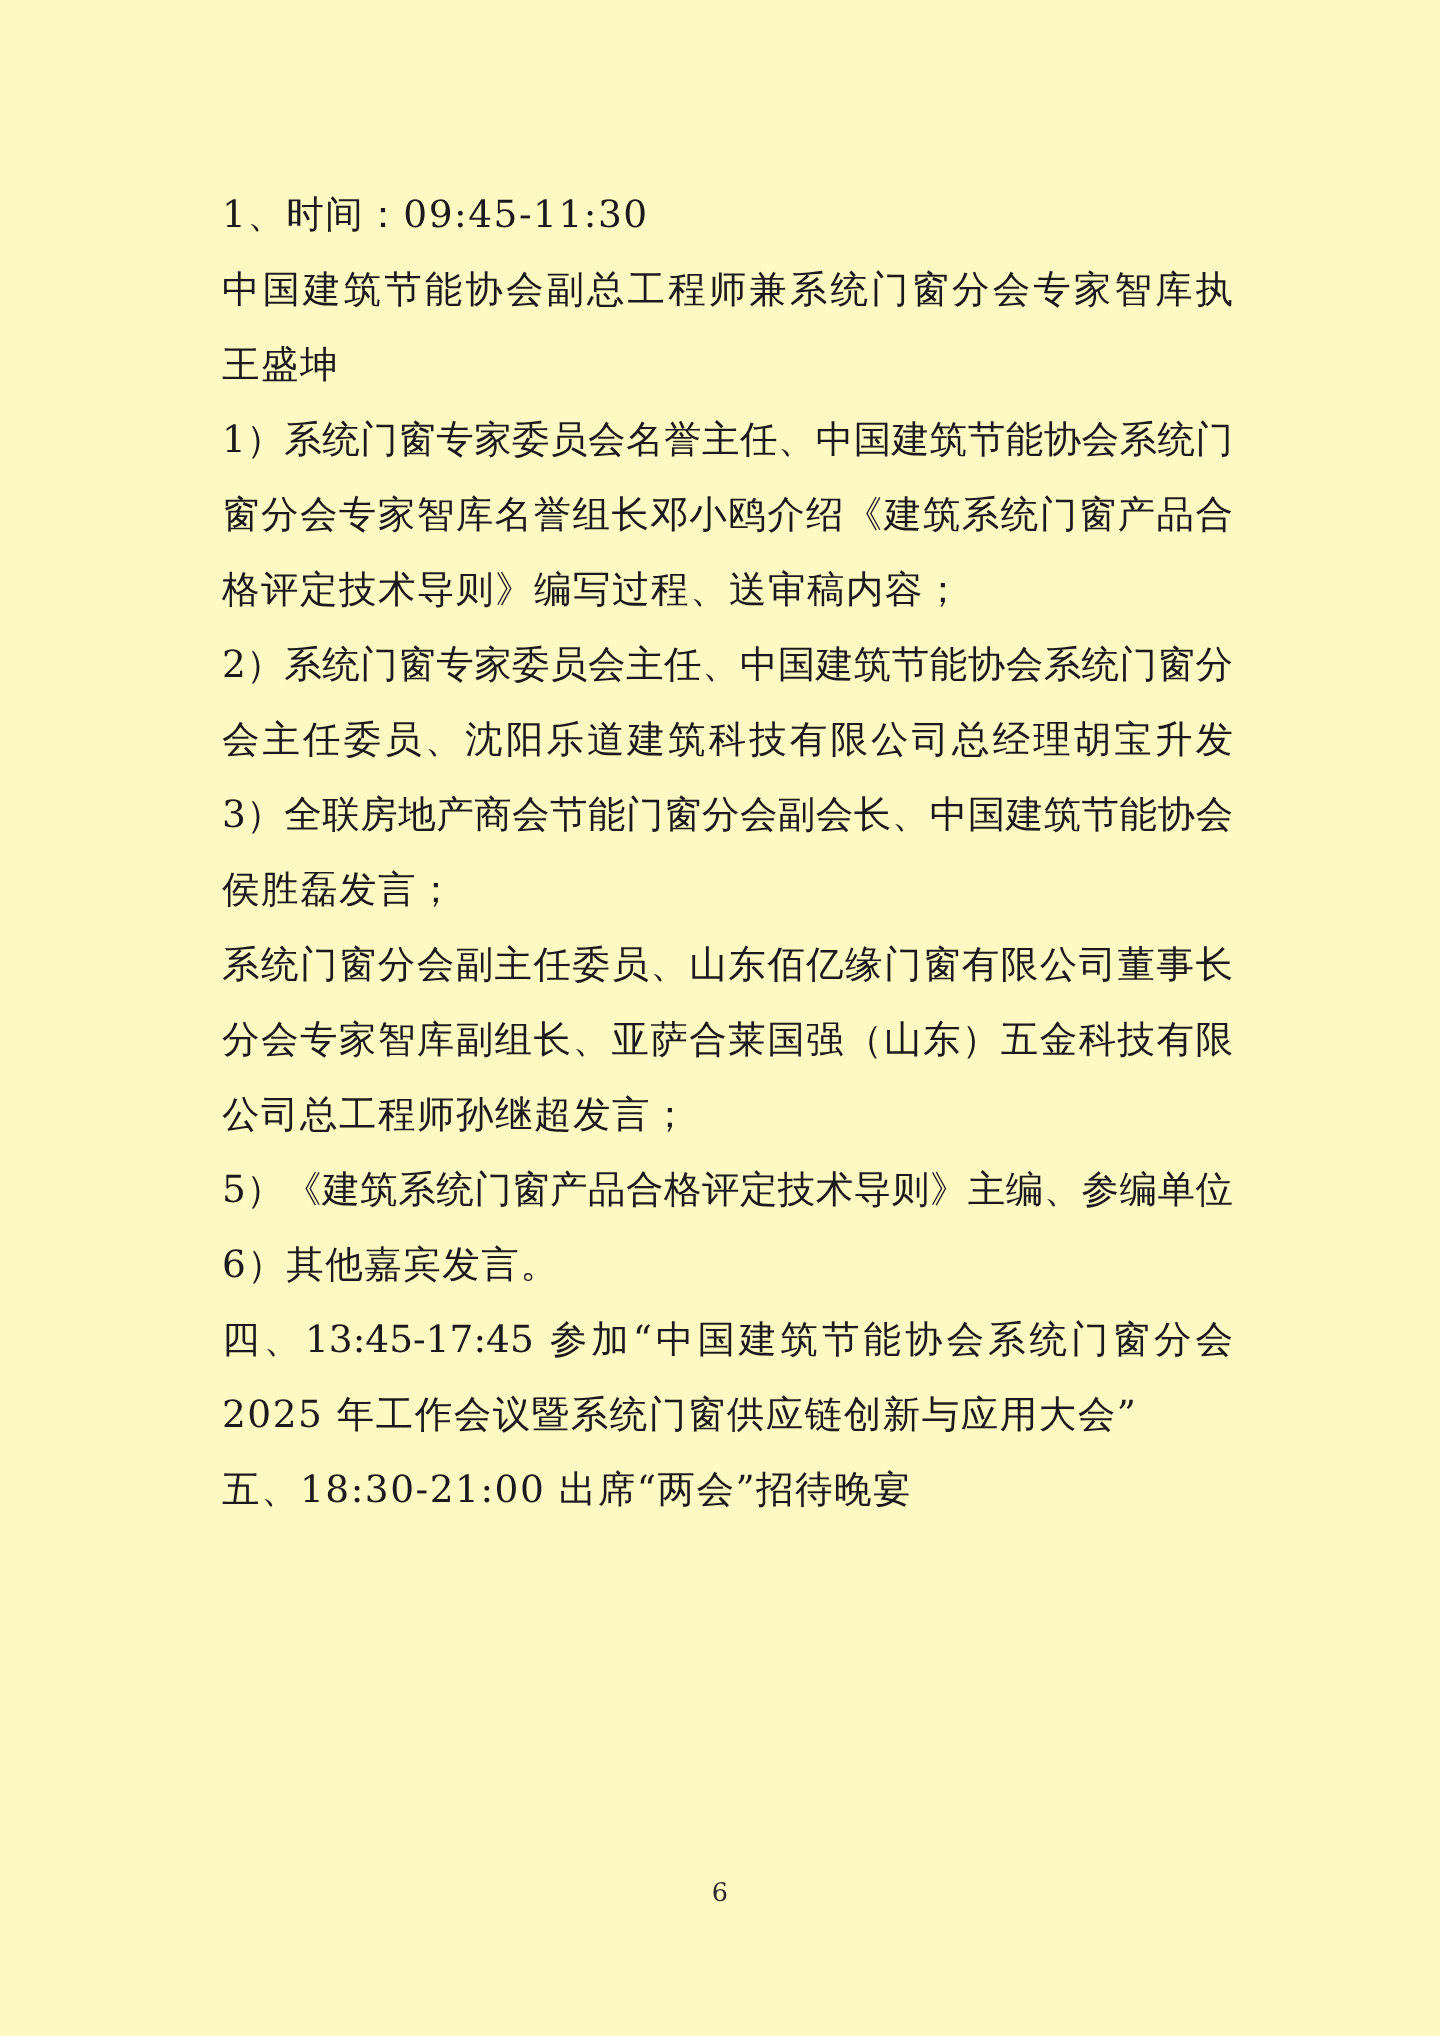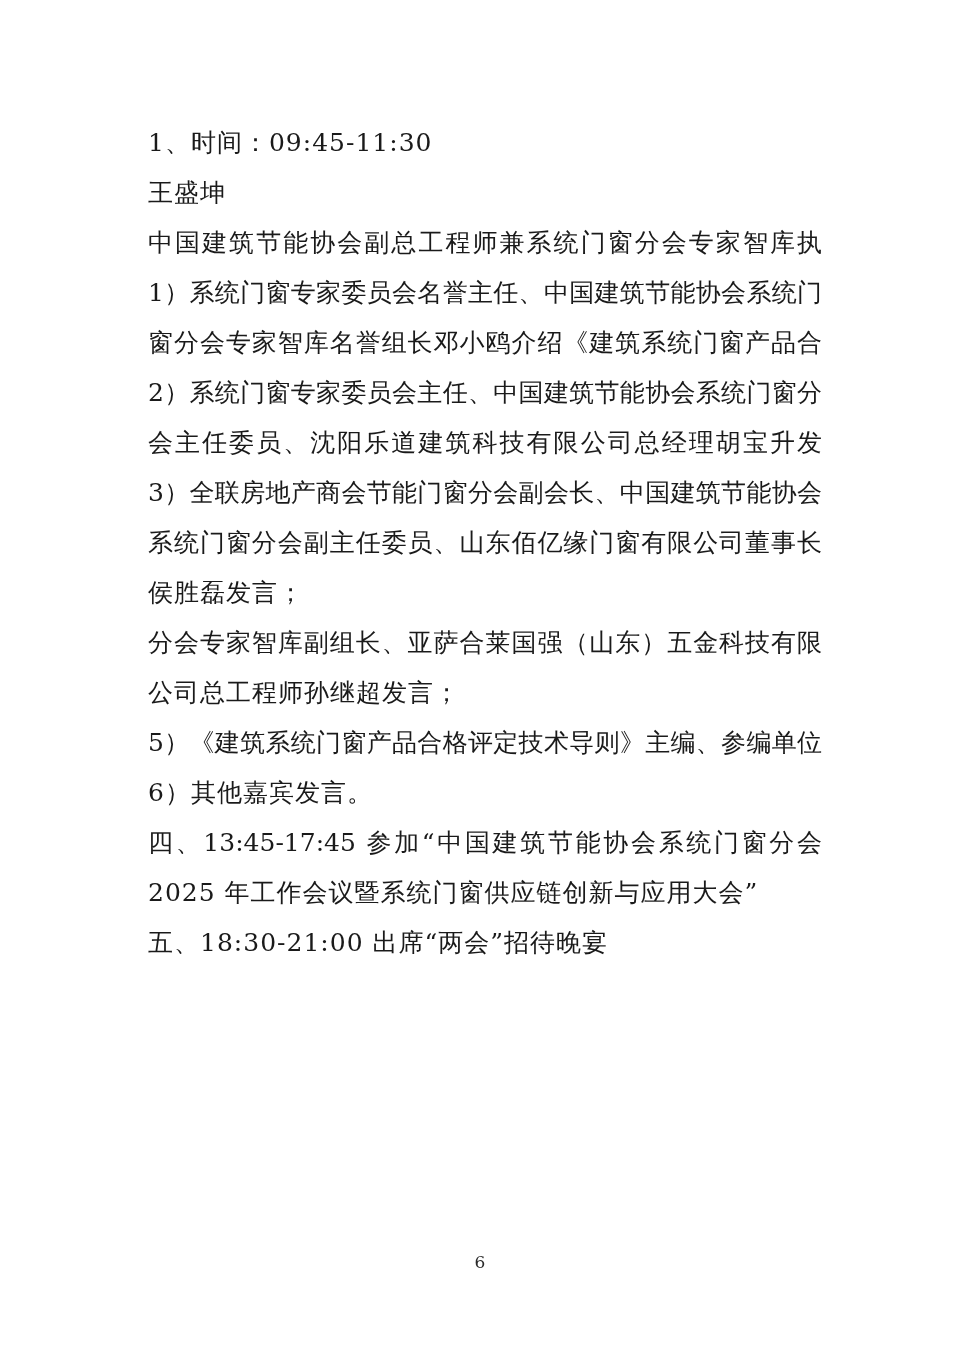--- a/index.html
+++ b/index.html
@@ -5,21 +5,21 @@
   html, body {
     margin: 0;
     padding: 0;
     background: #e8e8e8;
   }
   .page {
     position: relative;
     width: 960px;
     height: 1357px;
     margin: 0 auto;
-    background: #ffffff;
+    background: #fef9c3;
     font-family: "DejaVu Serif", "Liberation Serif", serif;
     color: #1a1a1a;
     overflow: hidden;
   }
   .doc-body {
     position: absolute;
     left: 148px;
     top: 118px;
     width: 674px;
   }
@@ -52,29 +52,30 @@
     line-height: 24px;
     color: #2a2a2a;
   }
 </style>
 </head>
 <body>
 
 <div class="page">
   <div class="doc-body">
       <div class="line">1、时间：09:45-11:30</div>
+      <div class="line just">中国建筑节能协会副总工程师兼系统门窗分会专家智库执</div>
       <div class="line">王盛坤</div>
-      <div class="line just">中国建筑节能协会副总工程师兼系统门窗分会专家智库执</div>
       <div class="line just">1）系统门窗专家委员会名誉主任、中国建筑节能协会系统门</div>
       <div class="line just">窗分会专家智库名誉组长邓小鸥介绍《建筑系统门窗产品合</div>
+      <div class="line">格评定技术导则》编写过程、送审稿内容；</div>
       <div class="line just">2）系统门窗专家委员会主任、中国建筑节能协会系统门窗分</div>
       <div class="line just">会主任委员、沈阳乐道建筑科技有限公司总经理胡宝升发言；</div>
       <div class="line just">3）全联房地产商会节能门窗分会副会长、中国建筑节能协会</div>
+      <div class="line">侯胜磊发言；</div>
       <div class="line just">系统门窗分会副主任委员、山东佰亿缘门窗有限公司董事长</div>
-      <div class="line">侯胜磊发言；</div>
       <div class="line just">分会专家智库副组长、亚萨合莱国强（山东）五金科技有限</div>
       <div class="line">公司总工程师孙继超发言；</div>
       <div class="line just">5）《建筑系统门窗产品合格评定技术导则》主编、参编单位</div>
       <div class="line">6）其他嘉宾发言。</div>
       <div class="line bold just">四、13:45-17:45  参加“中国建筑节能协会系统门窗分会</div>
       <div class="line bold">2025 年工作会议暨系统门窗供应链创新与应用大会”</div>
       <div class="line bold">五、18:30-21:00  出席“两会”招待晚宴</div>
     </div>
   <div class="page-footer">6</div>
 </div>

